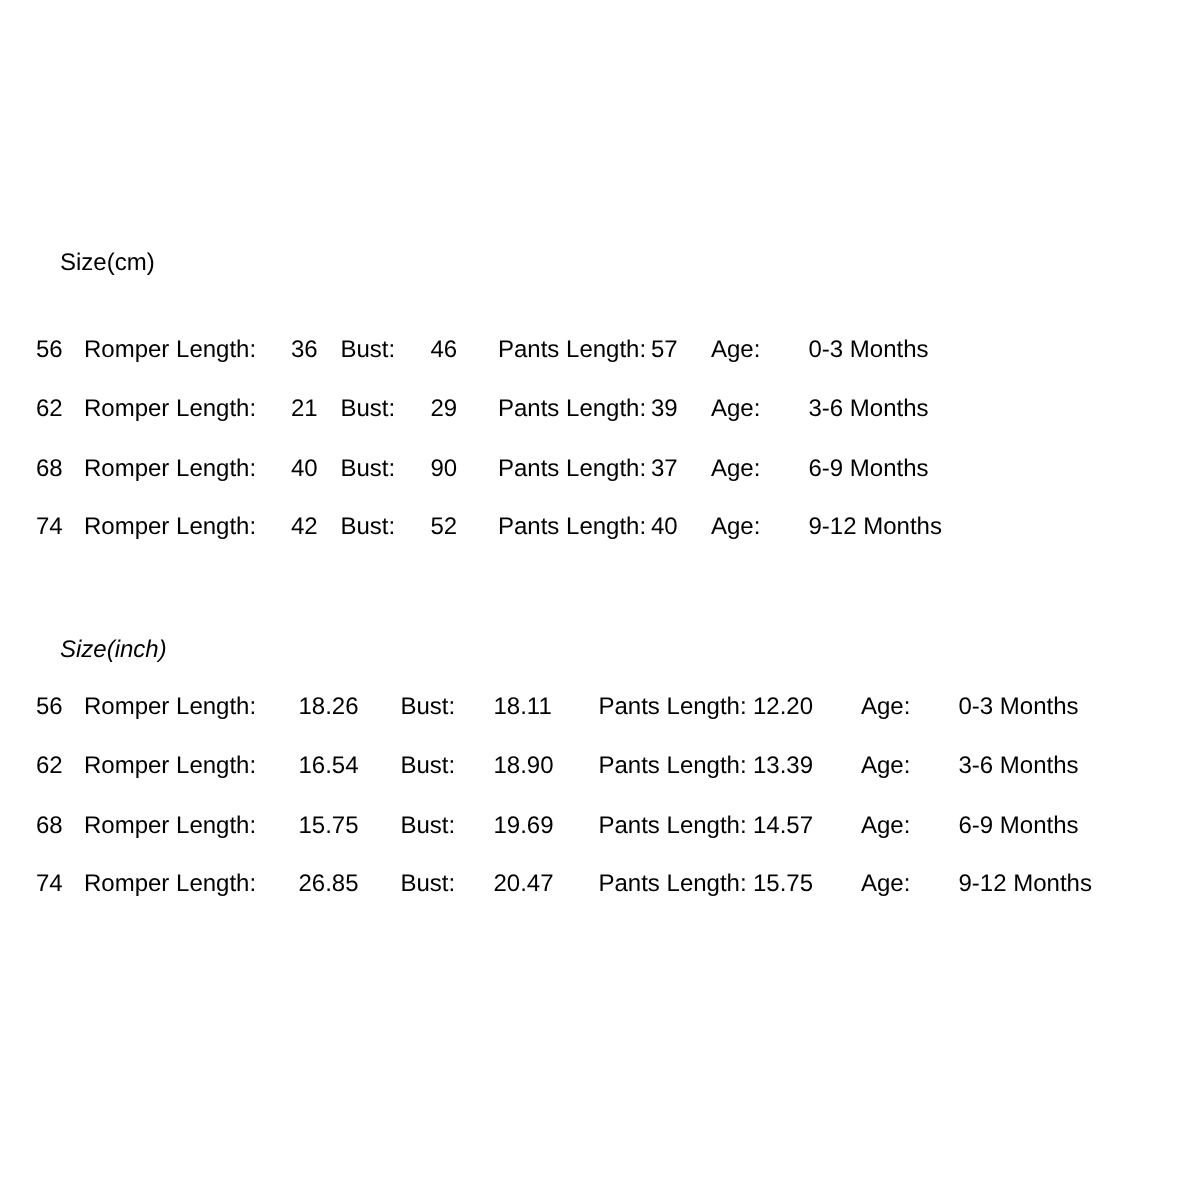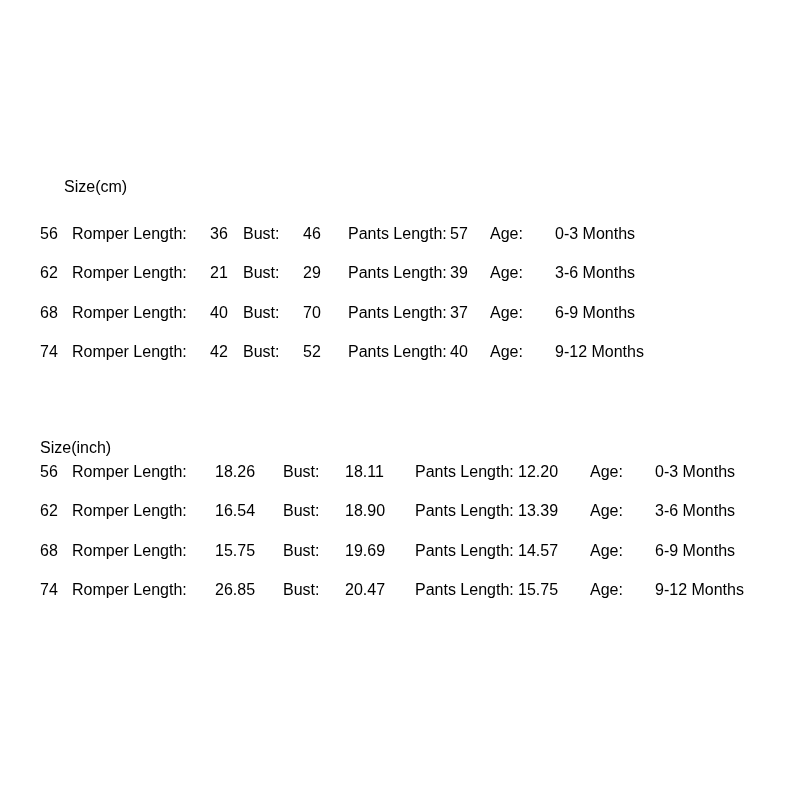--- a/index.html
+++ b/index.html
@@ -20,38 +20,38 @@
   .section-title {
     position: absolute;
     left: 40px;
     line-height: 19px;
     white-space: nowrap;
   }
   .rows {
     position: absolute;
     left: 0;
     right: 0;
-    padding-left: 40px;
+    padding-left: 24px;
   }
   .row {
     display: grid;
     height: 39.5px;
     align-items: center;
     white-space: nowrap;
   }
   .cm-grid {
     grid-template-columns: 32px 138px 33px 60px 45px 102px 40px 65px auto;
   }
   .inch-grid {
     grid-template-columns: 32px 143px 68px 62px 70px 103px 72px 65px auto;
   }
   .cell { display: block; }
-  #cm-title   { top: 177px; margin-left: 24px; }
+  #cm-title   { top: 166px; }
   #cm-rows    { top: 214px; }
-  #inch-title { top: 438px; }
+  #inch-title { top: 424px; font-style: italic; }
   #inch-rows  { top: 452px; }
 </style>
 </head>
 <body>
 
 <div class="canvas">
 
   <div class="section-title" id="cm-title">Size(cm)</div>
 
   <div class="rows" id="cm-rows">
@@ -75,21 +75,21 @@
       <span class="cell">Pants Length:</span>
       <span class="cell">39</span>
       <span class="cell">Age:</span>
       <span class="cell">3-6 Months</span>
     </div>
     <div class="row cm-grid">
       <span class="cell">68</span>
       <span class="cell">Romper Length:</span>
       <span class="cell">40</span>
       <span class="cell">Bust:</span>
-      <span class="cell">70</span>
+      <span class="cell">90</span>
       <span class="cell">Pants Length:</span>
       <span class="cell">37</span>
       <span class="cell">Age:</span>
       <span class="cell">6-9 Months</span>
     </div>
     <div class="row cm-grid">
       <span class="cell">74</span>
       <span class="cell">Romper Length:</span>
       <span class="cell">42</span>
       <span class="cell">Bust:</span>

